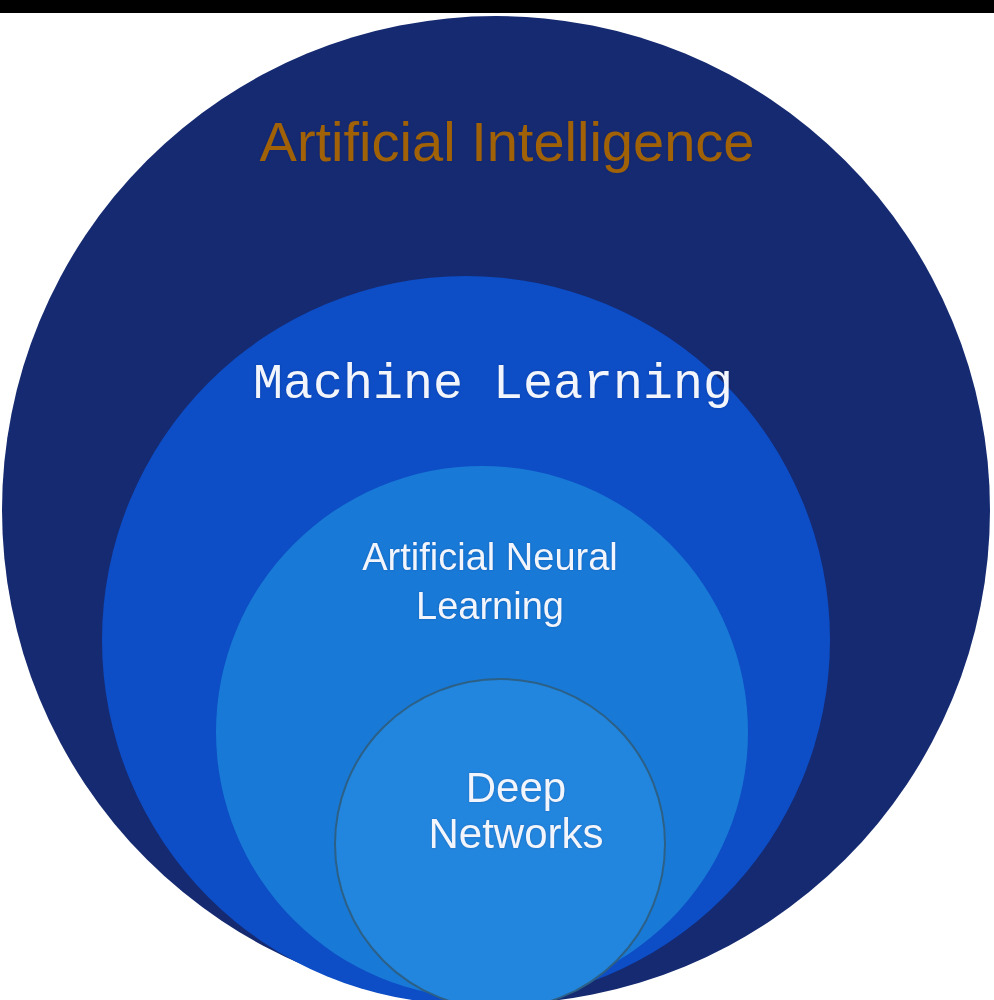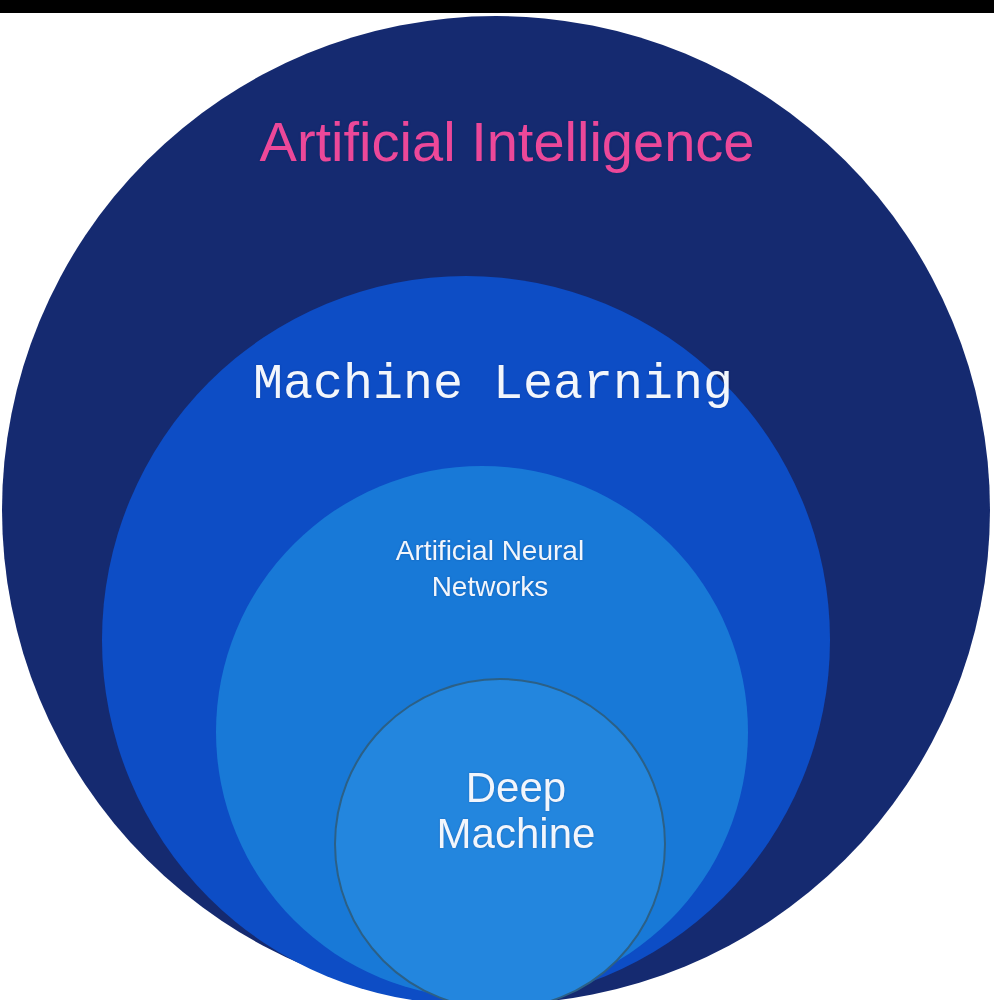--- a/index.html
+++ b/index.html
@@ -34,45 +34,45 @@
   .ring-label {
     position: absolute;
     transform: translateX(-50%);
     white-space: nowrap;
     text-align: center;
     font-weight: 400;
     text-shadow: 0 0 2px rgba(20,40,110,0.35);
   }
   .label-ai  { left: 507px; top: 110px; font-size: 56px; line-height: 1.15; }
   .label-ml  { left: 493px; top: 356px; font-size: 50px; line-height: 1.15; font-family: Liberation Mono, monospace; }
-  .label-ann { left: 490px; top: 533px; font-size: 28px; line-height: 1.3; }
+  .label-ann { left: 490px; top: 533px; font-size: 38px; line-height: 1.3; }
   .label-dl  { left: 516px; top: 765px; font-size: 42px; line-height: 1.1; }
 </style>
 </head>
 <body>
 
 <div class="frame" style="background-color: rgb(255, 255, 255);">
 
   <div class="circle circle-ai" style="background-color: rgb(21, 42, 112);"></div>
 
   <div class="circle circle-ml" style="background-color: rgb(13, 77, 197);"></div>
 
   <div class="circle circle-ann" style="background-color: rgb(24, 121, 215);"></div>
 
   <div class="circle circle-dl" style="background-color: rgb(35, 134, 222); border-color: rgb(44, 96, 134);"></div>
 
-  <div class="ring-label label-ai" style="color: #ec4899;">Artificial Intelligence</div>
+  <div class="ring-label label-ai" style="color: #a16207;">Artificial Intelligence</div>
 
   <div class="ring-label label-ml" style="color: rgb(242, 246, 252);">Machine Learning</div>
 
   <div class="ring-label label-ann" style="color: rgb(242, 246, 252);">
     <div>Artificial Neural</div>
-    <div>Networks</div>
+    <div>Learning</div>
   </div>
 
   <div class="ring-label label-dl" style="color: rgb(242, 246, 252);">
     <div>Deep</div>
-    <div>Machine</div>
+    <div>Networks</div>
   </div>
 
   <div class="letterbox" style="background-color: rgb(0, 0, 0);"></div>
 
 </div>
 
 </body></html>

